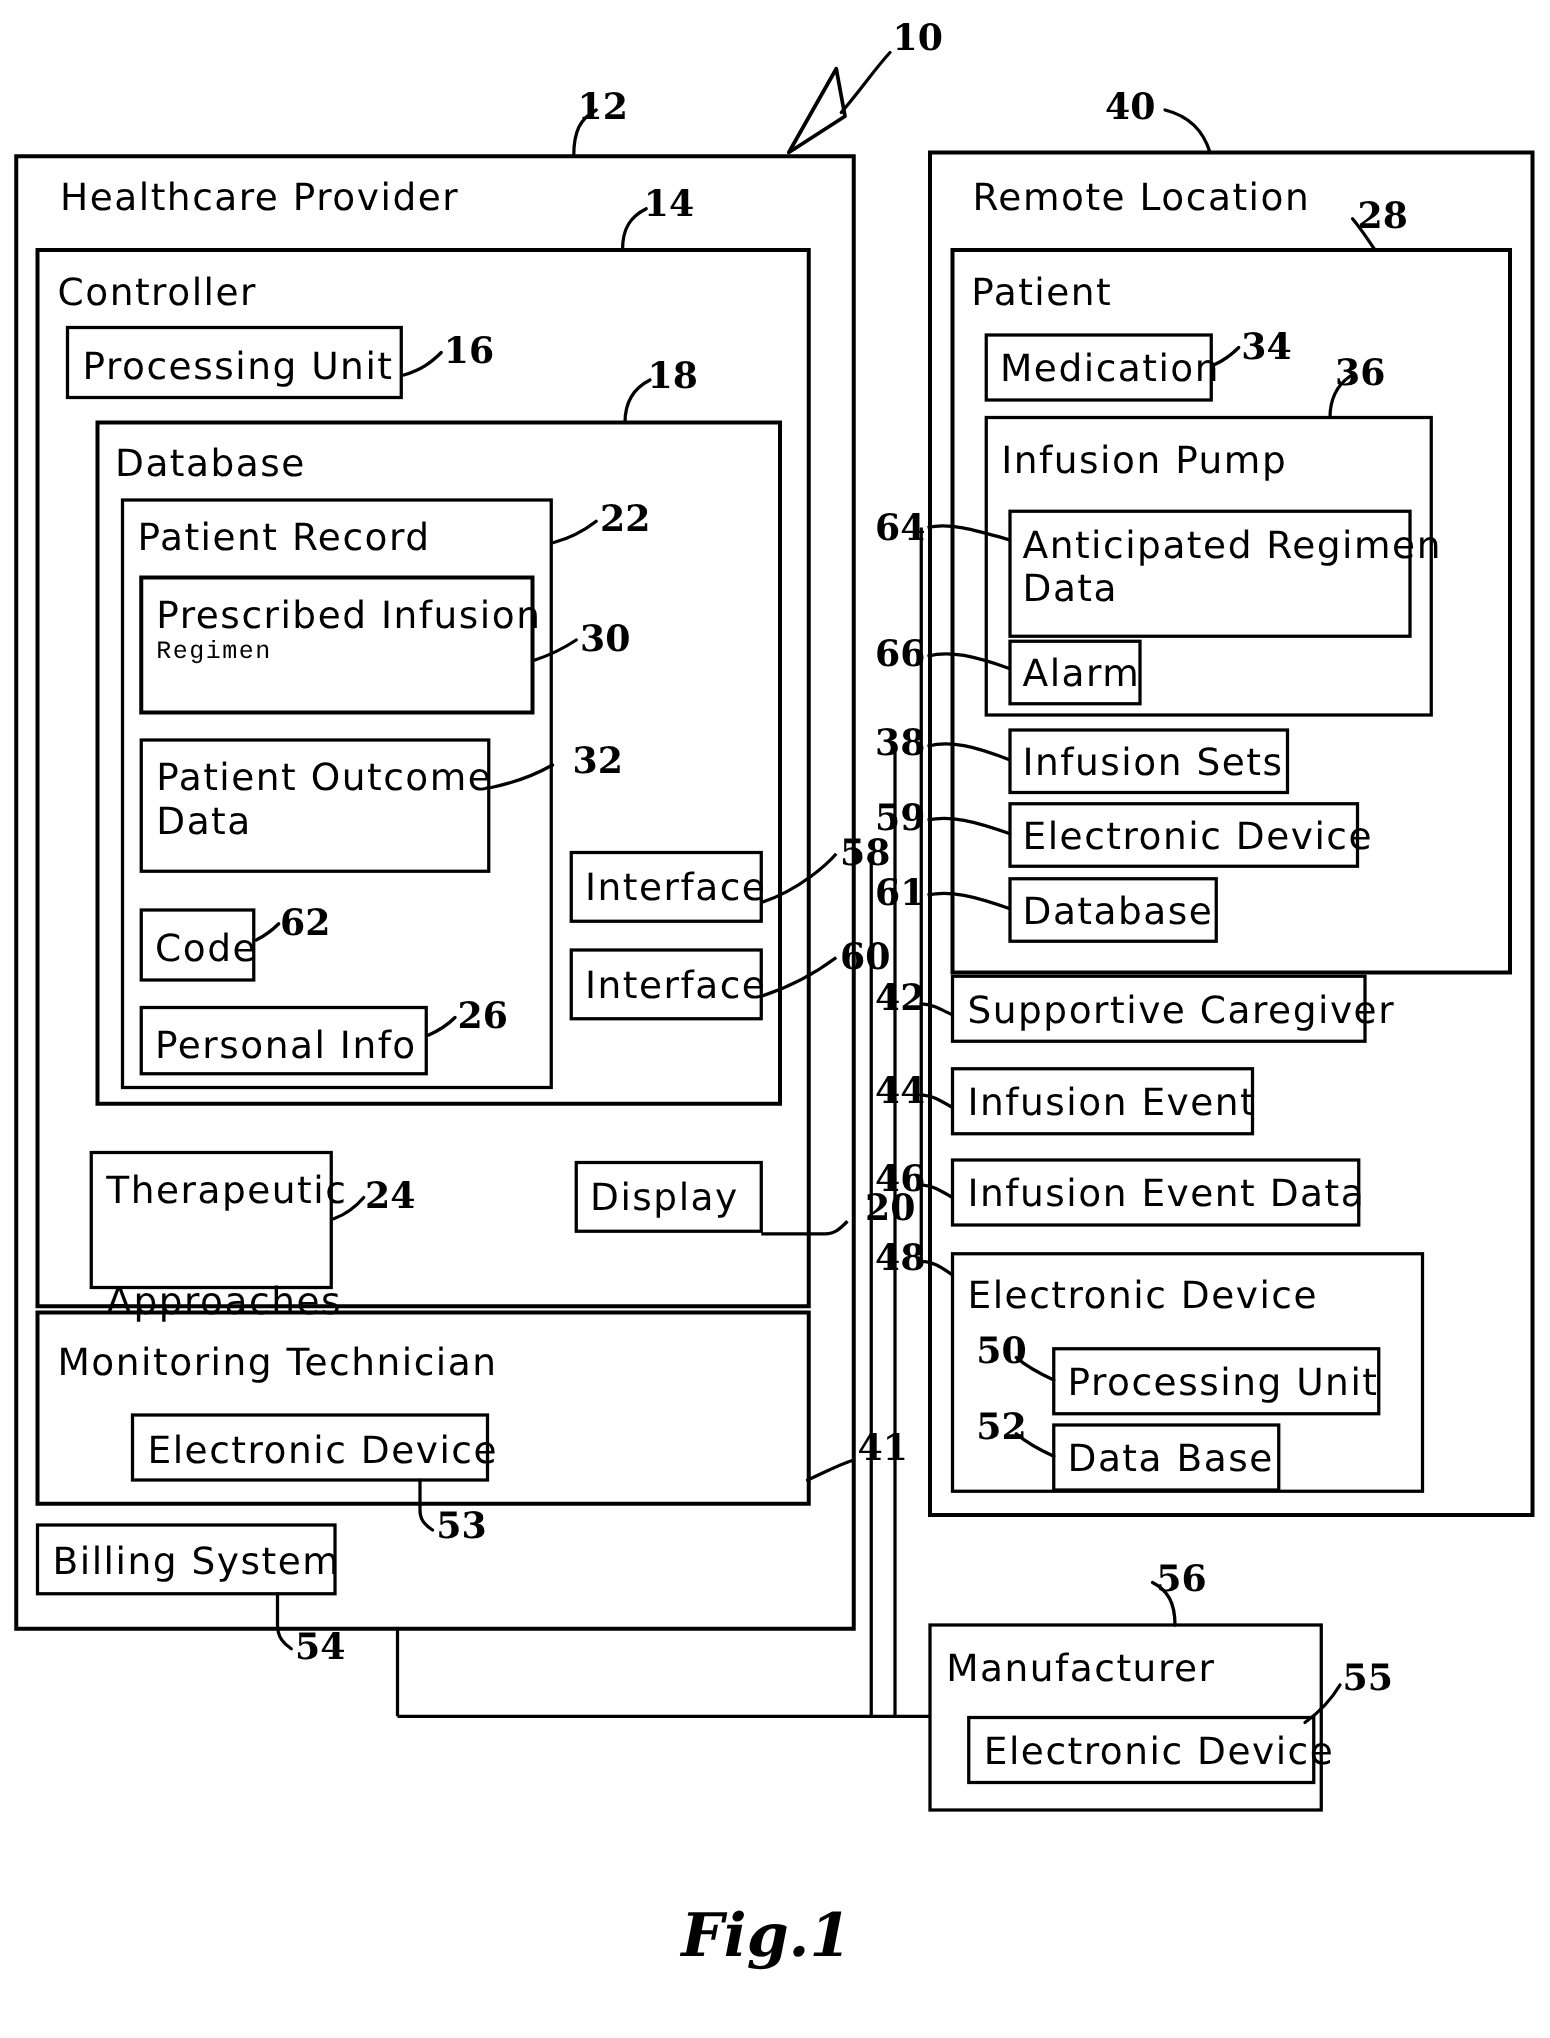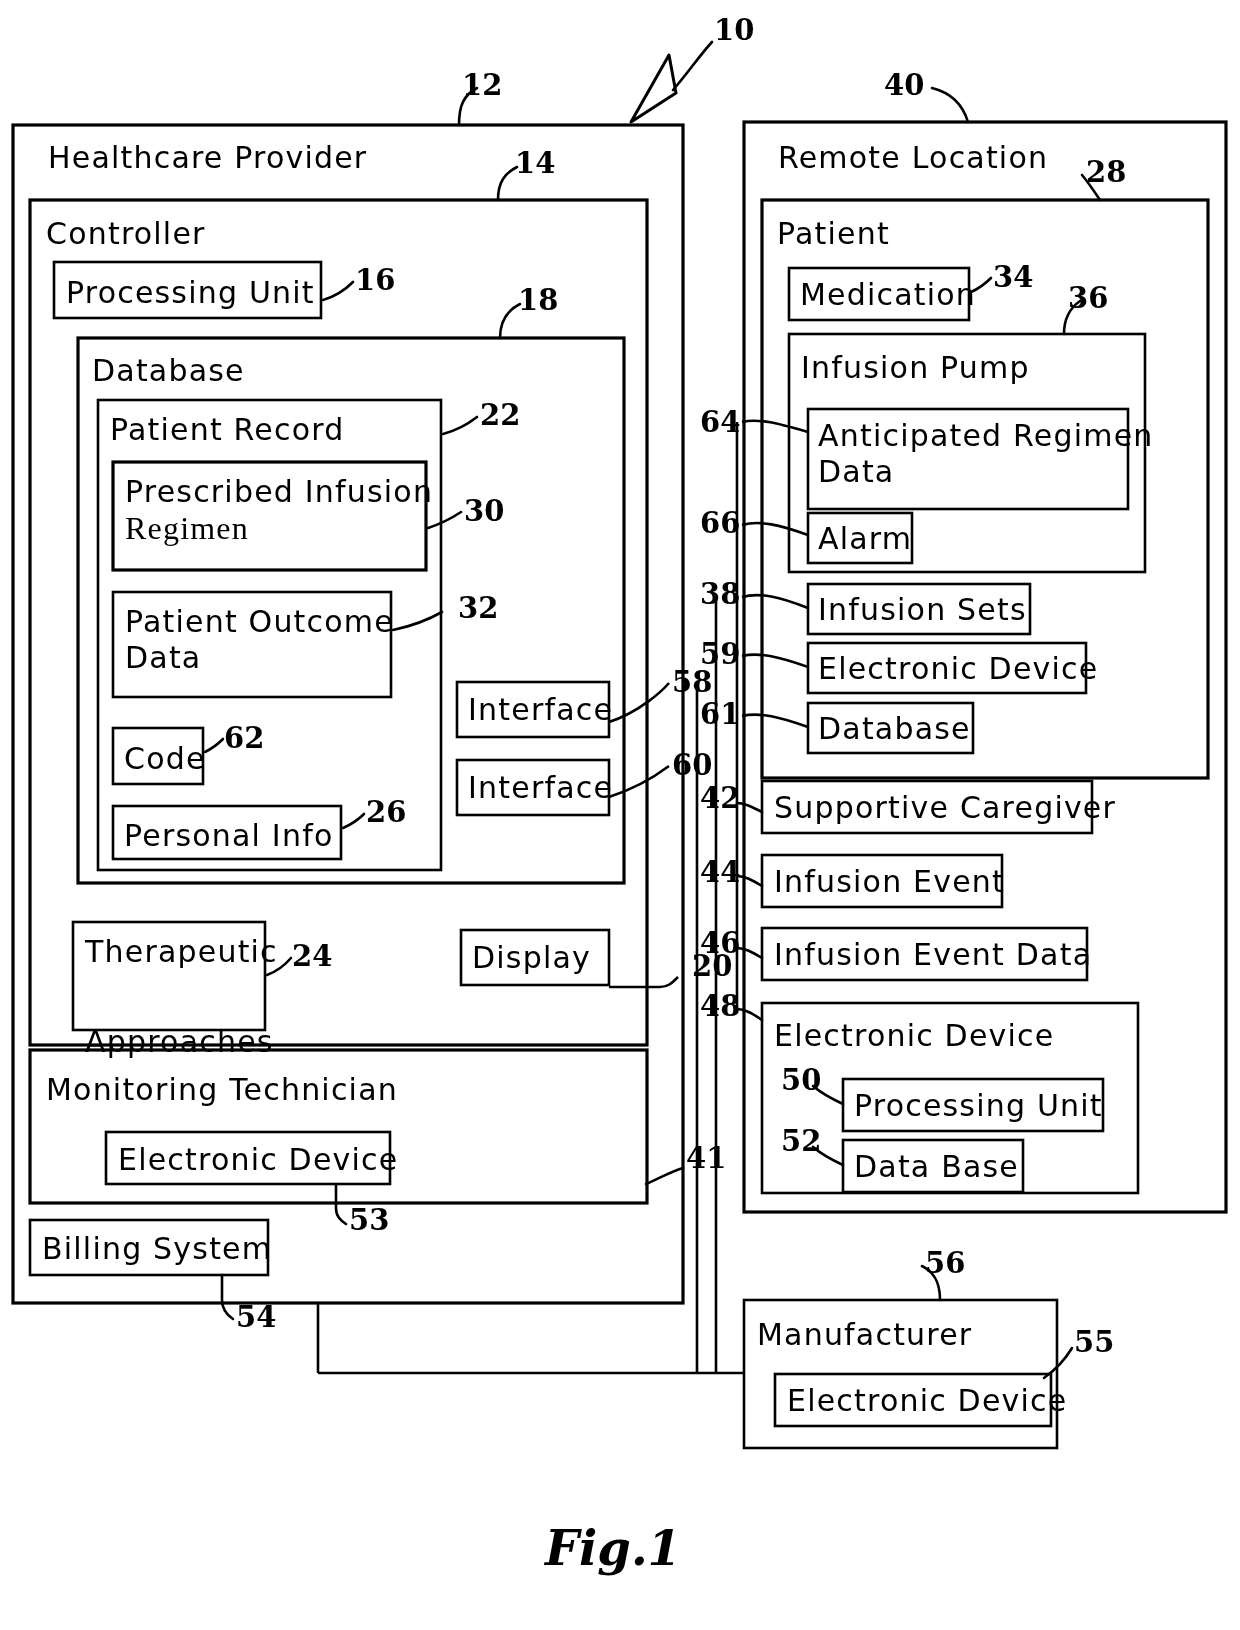--- a/index.html
+++ b/index.html
@@ -250,17 +250,17 @@
     <line class="conn" x1="737" y1="422" x2="737" y2="1008"></line>
 
     <line class="conn" x1="318" y1="1373" x2="744" y2="1373"></line>
     <line class="conn" x1="318" y1="1303" x2="318" y2="1373"></line>
   </g>
 
   <text class="figcap" x="545" y="1565">Fig.1</text>
 </svg>
 
 <div style="position:absolute;left:0;top:0;width:1240px;height:1630px;pointer-events:none;">
-  <div style="position:absolute;left:125px;top:510px;width:300px;font-size:32px;font-family:Liberation Serif, serif;letter-spacing:1.2px;">Regimen</div>
+  <div style="position:absolute;left:125px;top:510px;width:300px;font-size:20px;font-family:Liberation Mono, monospace;letter-spacing:1.2px;">Regimen</div>
   <div style="position:absolute;left:125px;top:640px;width:270px;font-size:30px;font-family:'DejaVu Sans',sans-serif;letter-spacing:1.2px;">Data</div>
   <div style="position:absolute;left:85px;top:1024px;width:180px;font-size:30px;font-family:'DejaVu Sans',sans-serif;letter-spacing:1.2px;">Approaches</div>
   <div style="position:absolute;left:818px;top:454px;width:310px;font-size:30px;font-family:'DejaVu Sans',sans-serif;letter-spacing:1.2px;">Data</div>
 </div>
 
 </body></html>

